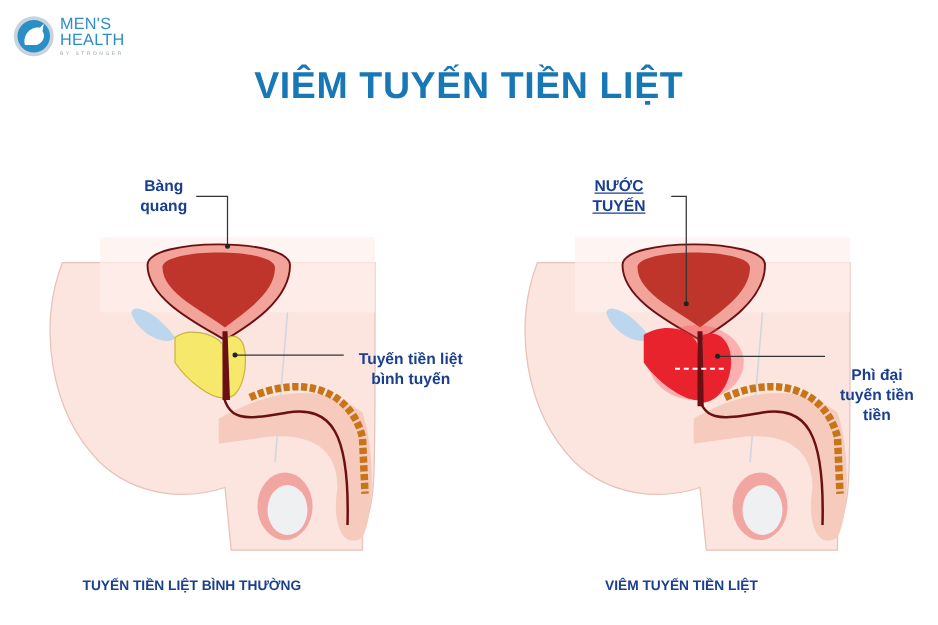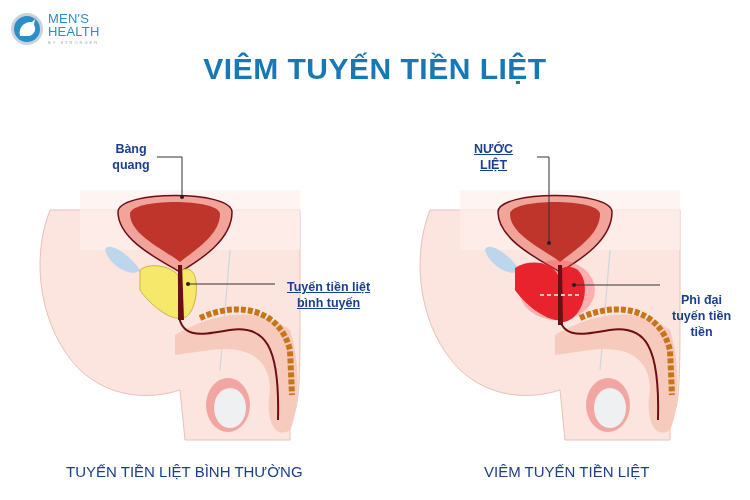--- a/index.html
+++ b/index.html
@@ -2,21 +2,21 @@
 <html><head>
 <meta charset="utf-8">
 <style>
   html, body { margin:0; padding:0; background:#ffffff; }
   body { width:750px; height:500px; position:relative; overflow:hidden; font-family:"Liberation Sans", sans-serif; }
   .logo { position:absolute; left:10px; top:10px; width:110px; height:40px; }
   .logo-text { position:absolute; left:38px; top:2px; color:#2b8fc7; font-weight:normal; line-height:13px; font-size:13px; letter-spacing:0.2px; }
   .logo-sub { position:absolute; left:38px; top:30px; font-size:4px; color:#9aa; letter-spacing:2px; }
   .title { position:absolute; left:0; right:0; top:52px; text-align:center; color:#1878b6; font-weight:bold; font-size:30px; letter-spacing:0.5px; }
   .label { position:absolute; color:#1b3f8f; font-weight:bold; font-size:12.5px; line-height:16px; }
-  .caption { position:absolute; top:463px; color:#1b3f8f; font-weight:normal; font-size:15px; }
+  .caption { position:absolute; top:463px; color:#1b3f8f; font-weight:bold; font-size:11px; }
   svg.diag { position:absolute; }
 </style>
 </head>
 <body>
 
 <div class="logo">
   <svg width="34" height="34" viewBox="0 0 34 34" style="position:absolute;left:0;top:2px;">
     <circle cx="17" cy="17" r="16" fill="#c9d3dc"></circle>
     <circle cx="17" cy="17" r="13" fill="#2b8fc7"></circle>
     <path d="M10 24 C8 16 14 9 22 10 L25 7 L24 13 C27 17 24 23 19 24 Z" fill="#ffffff"></path>
@@ -79,28 +79,28 @@
 
   <polyline points="537,157 549,157 549,243" fill="none" stroke="#333" stroke-width="1"></polyline>
   <circle cx="549" cy="243" r="2" fill="#222"></circle>
   <line x1="574" y1="285" x2="660" y2="285" stroke="#333" stroke-width="1"></line>
   <circle cx="574" cy="285" r="2" fill="#222"></circle>
 </svg>
 
 <div class="label" style="left:88px;top:141px;text-align:center;margin-left:19px;">
   <div style="width:48px;">Bàng quang</div>
 </div>
-<div class="label" style="left:287px;top:279px;text-align:center;text-decoration:underline;">
+<div class="label" style="left:287px;top:279px;text-align:center;">
   <div>Tuyến tiền liệt</div>
   <div>bình tuyến</div>
 </div>
 <div class="caption" style="left:66px;">TUYẾN TIỀN LIỆT BÌNH THƯỜNG</div>
 
 <div class="label" style="left:474px;top:141px;text-align:center;text-decoration:underline;">
   <div>NƯỚC</div>
-  <div>LIỆT</div>
+  <div>TUYẾN</div>
 </div>
 <div class="label" style="left:672px;top:272px;text-align:center;margin-top:20px;">
   <div>Phì đại</div>
   <div>tuyến tiền</div>
   <div>tiền</div>
 </div>
 <div class="caption" style="left:484px;">VIÊM TUYẾN TIỀN LIỆT</div>
 
 </body></html>

